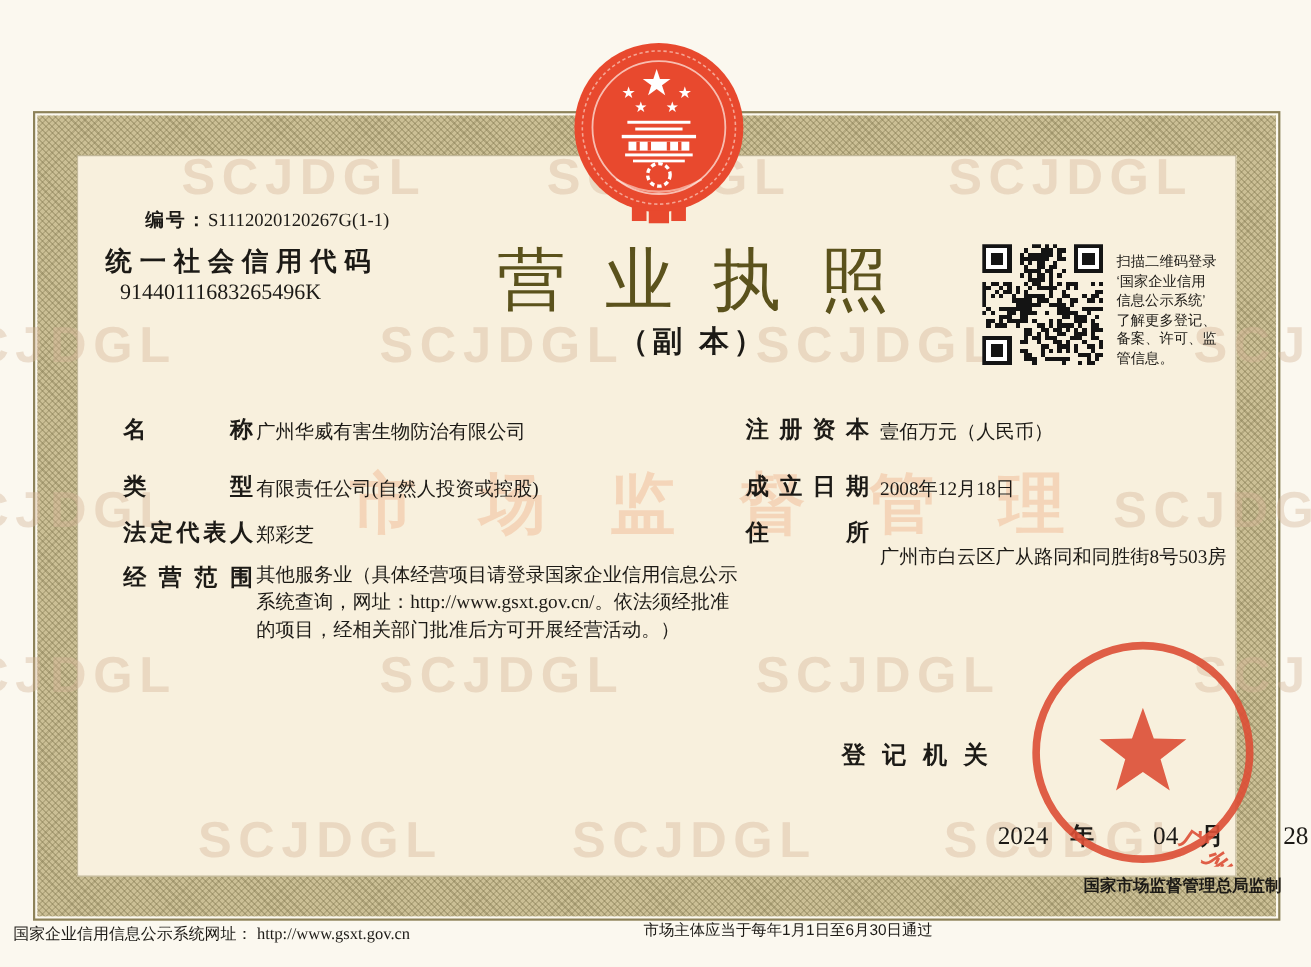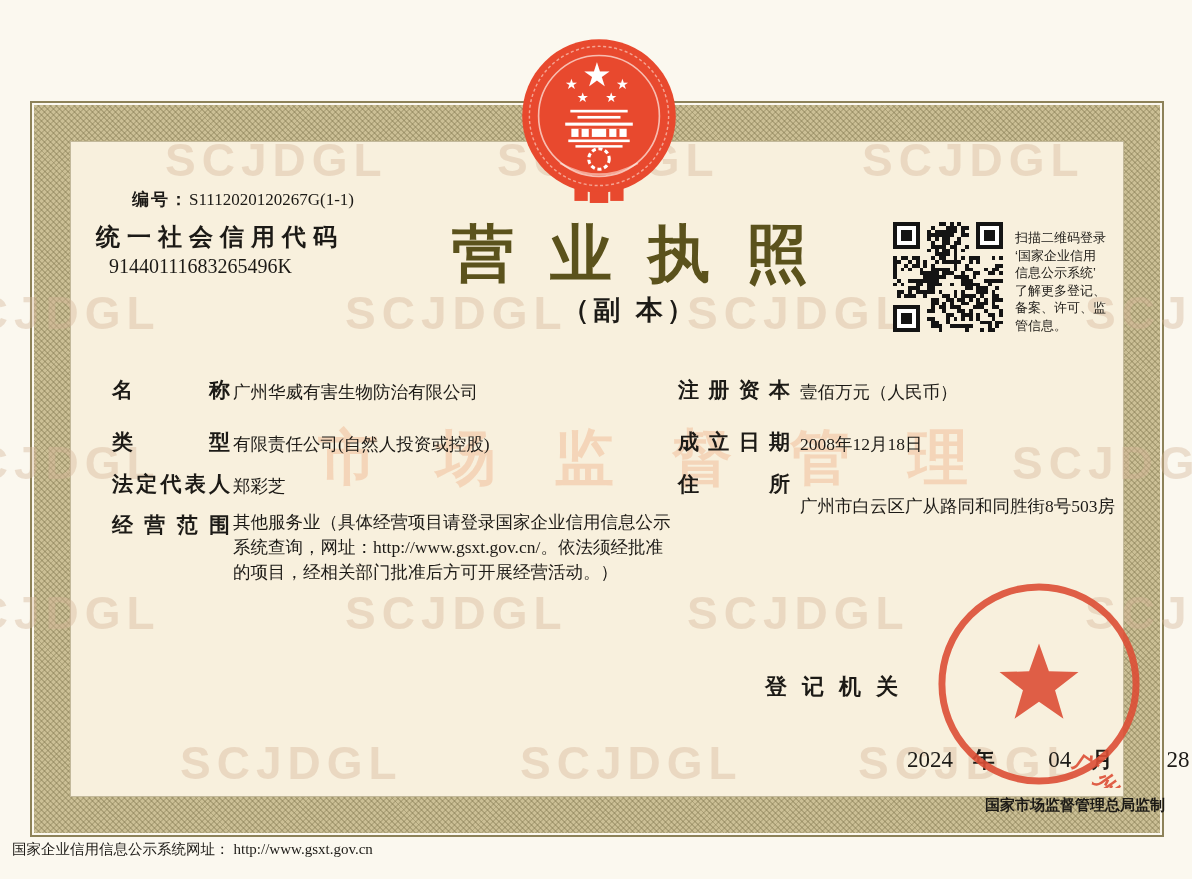--- a/index.html
+++ b/index.html
@@ -48,21 +48,21 @@
       letter-spacing:58px;color:var(--wm2);white-space:nowrap;}
 
   
   .content{z-index:3;}
   .serial-row{left:112px;top:188px;font-size:17px;margin-left:20px;}
   .serial-row .lbl{font-weight:600;letter-spacing:2px;}
   .serial-row .val{font-family:"Liberation Serif",serif;}
   .credit-label{left:96px;top:221px;font-size:24px;font-weight:700;letter-spacing:7px;}
   .credit-code{left:109px;top:255px;font-size:20px;font-family:"Liberation Serif",serif;}
 
-  .title{left:370px;top:212px;width:520px;text-align:center;font-size:62px;font-weight:700;
+  .title{left:370px;top:212px;width:520px;text-align:center;font-size:62px;font-weight:400;
          color:var(--title);letter-spacing:36px;text-indent:36px;white-space:nowrap;}
   .subtitle{left:370px;top:292px;width:520px;text-align:center;font-size:27px;font-weight:600;letter-spacing:4px;}
 
   .qr-wrap{left:893px;top:222px;width:110px;height:110px;}
   .qr-caption{left:1015px;top:229px;width:128px;font-size:13px;line-height:17.5px;}
 
   .field-label{font-size:21px;font-weight:650;}
   .char-justify{display:inline-flex;justify-content:space-between;}
   .lab-l{width:118px;}
   .lab-r{width:112px;}
@@ -547,14 +547,15 @@
   <text font-size="23.5" fill="#dd4f36" letter-spacing="3" font-weight="600">
     <textPath href="#sealArc" startOffset="7%">广州市白云区市场监督管理局</textPath>
   </text>
 </svg>
 
 <div class="abs content footer footer-left">
   <span>国家企业信用信息公示系统网址：</span>
   <span class="u">http://www.gsxt.gov.cn</span>
 </div>
 <div class="abs content footer footer-mid">
+  <div>市场主体应当于每年1月1日至6月30日通过</div>
 </div>
 <div class="abs content footer footer-right">国家市场监督管理总局监制</div>
 
 </body></html>

